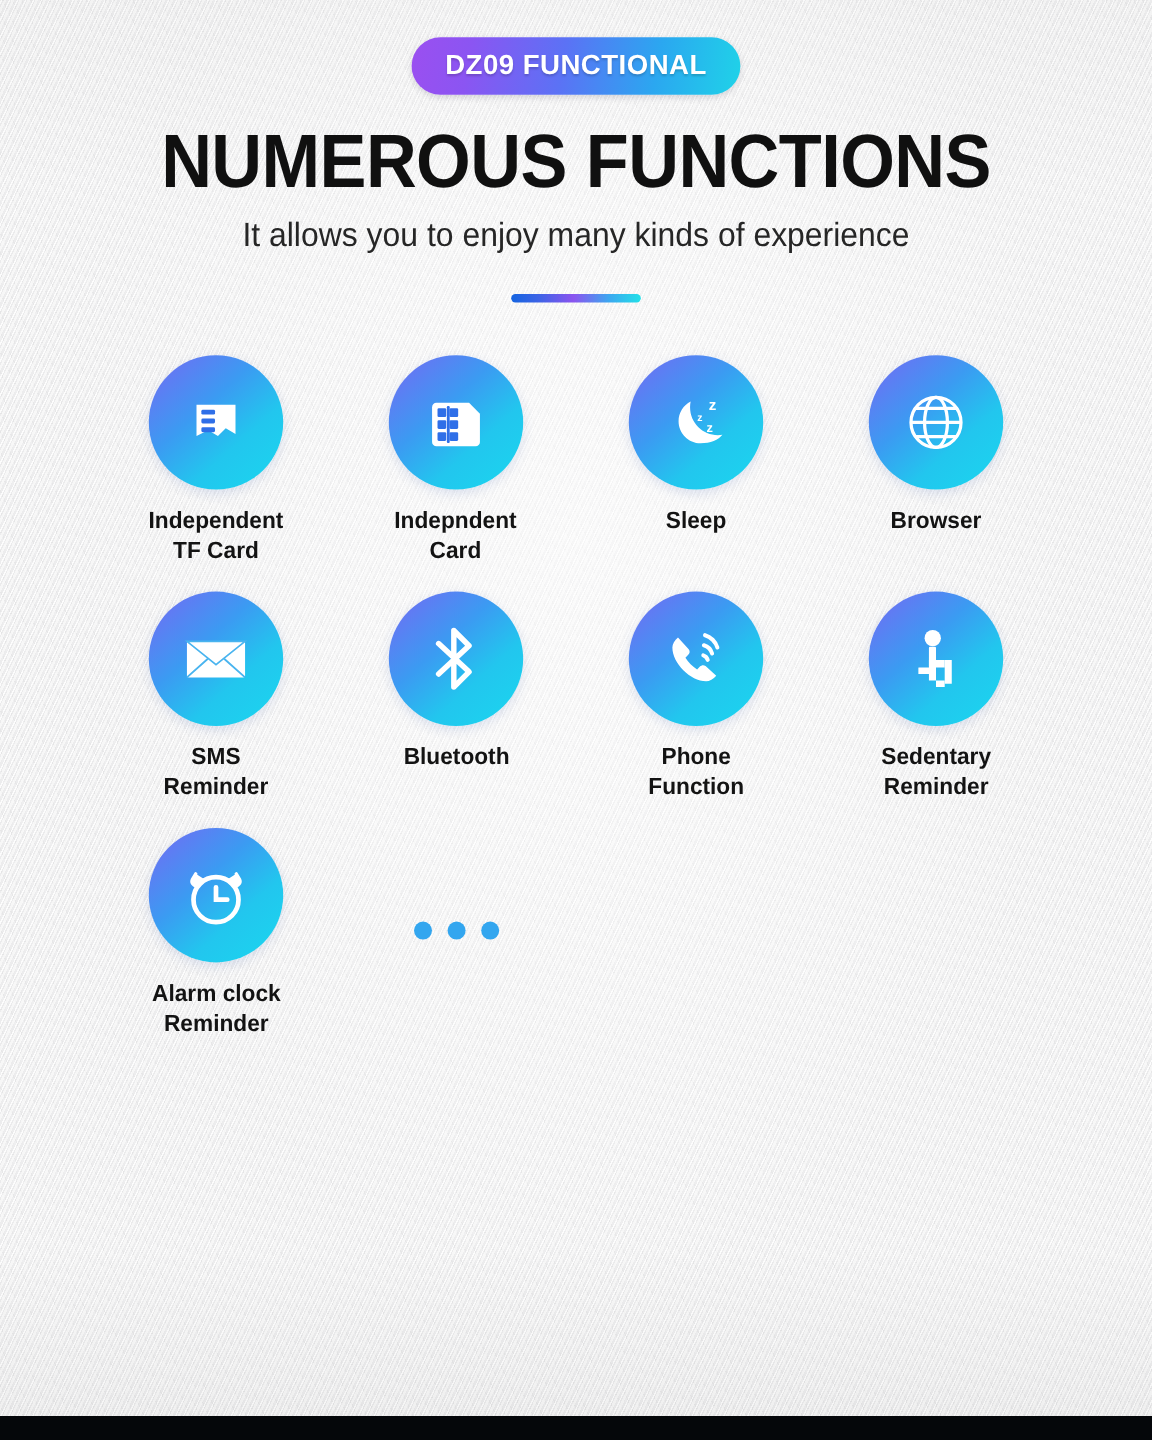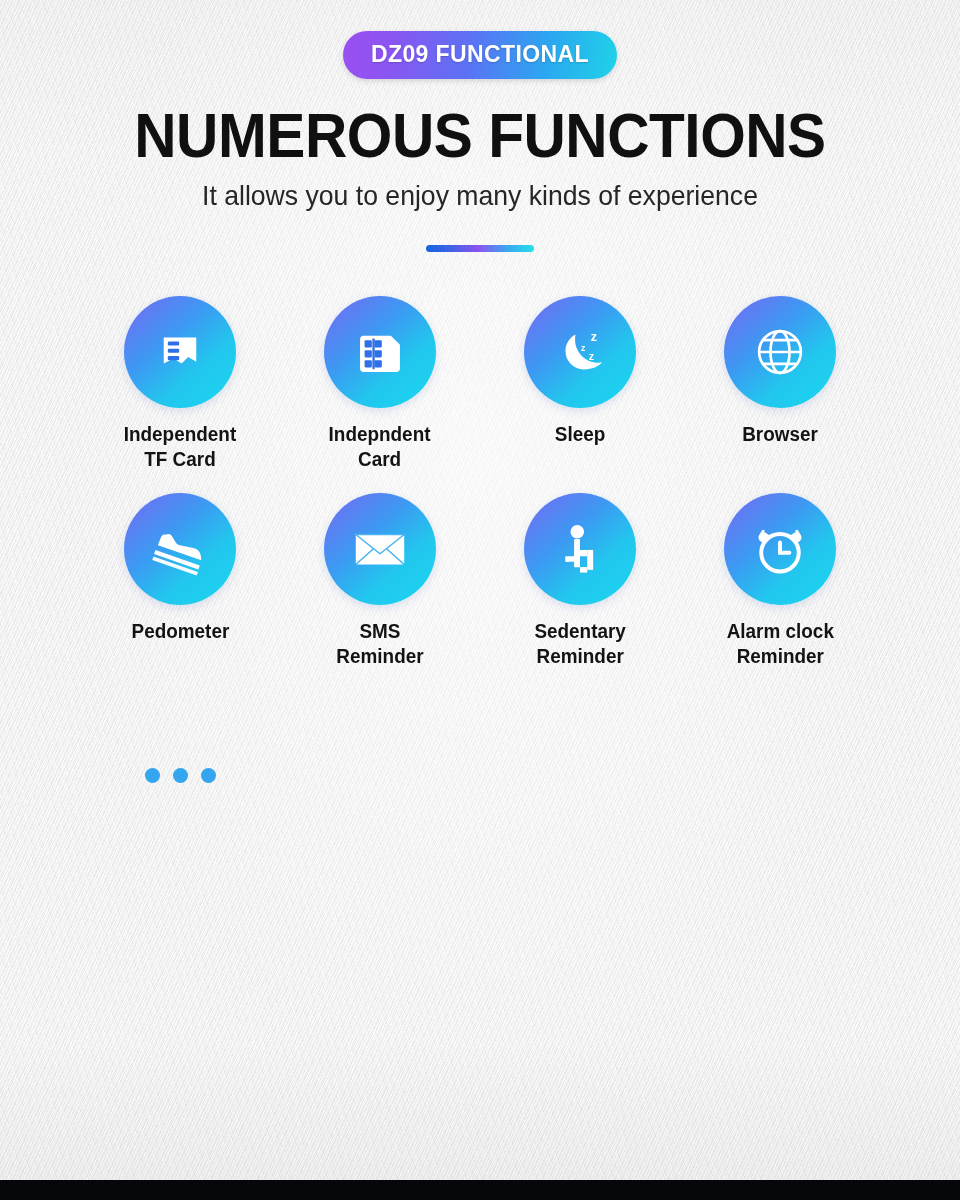--- a/index.html
+++ b/index.html
@@ -269,50 +269,64 @@
               <ellipse cx="32" cy="32" rx="10.5" ry="23"></ellipse>
               <line x1="9" y1="32" x2="55" y2="32"></line>
               <line x1="13" y1="19" x2="51" y2="19"></line>
               <line x1="13" y1="45" x2="51" y2="45"></line>
             </svg>
           </span>
         </div>
         <div class="label">Browser</div>
       </div>
 
-      <div class="cell">
-        <div class="circle">
-          <span>
-            <svg width="66" height="66" viewBox="0 0 70 64" fill="#ffffff">
-              <path d="M20 17c2.5-1.5 5-1 6.5 1.5l4 6.5c1 1.6 2.6 2.6 4.5 3l14 3c4.5 1 7.5 4 8 8l.6 5-46-16 3-8c1-2.5 2.8-4.2 5.4-3z"></path>
-              <path d="M9 33l47 16.5-1.6 4.2L7.5 37.2z"></path>
-              <path d="M7 40l47 16.5-1.3 3.5L5.6 43.6z" opacity=".95"></path>
-            </svg>
-          </span>
-        </div>
-        <div class="label">Pedometer</div>
-      </div>
 
 
       <div class="cell">
         <div class="circle">
           <span>
             <svg width="62" height="62" viewBox="0 0 64 64">
               <rect x="7" y="17" width="50" height="31" rx="1.5" fill="#ffffff"></rect>
               <path d="M7 17h50L32 37z" fill="#ffffff" stroke="#49b4ef" stroke-width="1.4"></path>
               <path d="M7 48l18-16M57 48L39 32" stroke="#49b4ef" stroke-width="1.6" fill="none"></path>
             </svg>
           </span>
         </div>
         <div class="label">SMS
 Reminder</div>
       </div>
 
-
-
+      <div class="cell">
+        <div class="circle">
+          <span>
+            <svg width="58" height="58" viewBox="0 0 64 64" fill="none" stroke="#ffffff" stroke-width="5" stroke-linejoin="round" stroke-linecap="round">
+              <path d="M30 6v52l14-14-28-26M30 58V6l14 14-28 26"></path>
+            </svg>
+          </span>
+        </div>
+        <div class="label">Bluetooth</div>
+      </div>
+
+
+      <div class="cell">
+        <div class="circle">
+          <span>
+            <svg width="60" height="60" viewBox="0 0 64 64">
+              <path d="M16 13c-3 2.5-5 6-5 9 0 14 16 30 30 30 3 0 6.5-2 9-5l-9.5-8.5c-1.6-1.4-3.6-1-5 .4l-2.5 2.5c-4-2.4-8-6.4-10.4-10.4l2.5-2.5c1.4-1.4 1.8-3.4.4-5z" fill="#ffffff"></path>
+              <g stroke="#ffffff" stroke-width="3.6" fill="none" stroke-linecap="round">
+                <path d="M40 11c5 1.4 9.5 5.9 11 11"></path>
+                <path d="M39 20c3.4 1 6.3 3.9 7.3 7.3"></path>
+                <path d="M38.5 29c1.8.6 3.3 2.1 3.9 3.9"></path>
+              </g>
+            </svg>
+          </span>
+        </div>
+        <div class="label">Phone
+Function</div>
+      </div>
 
       <div class="cell">
         <div class="circle">
           <span>
             <svg width="58" height="58" viewBox="0 0 64 64" fill="#ffffff">
               <circle cx="29" cy="13" r="7.5"></circle>
               <rect x="25.5" y="21" width="6.5" height="19" rx="1"></rect>
               <path d="M25.5 33h14.5v7H32v12h-6.5z"></path>
               <path d="M40 33h6.5v22H40z"></path>
               <path d="M16 40h14v6H16z"></path>

